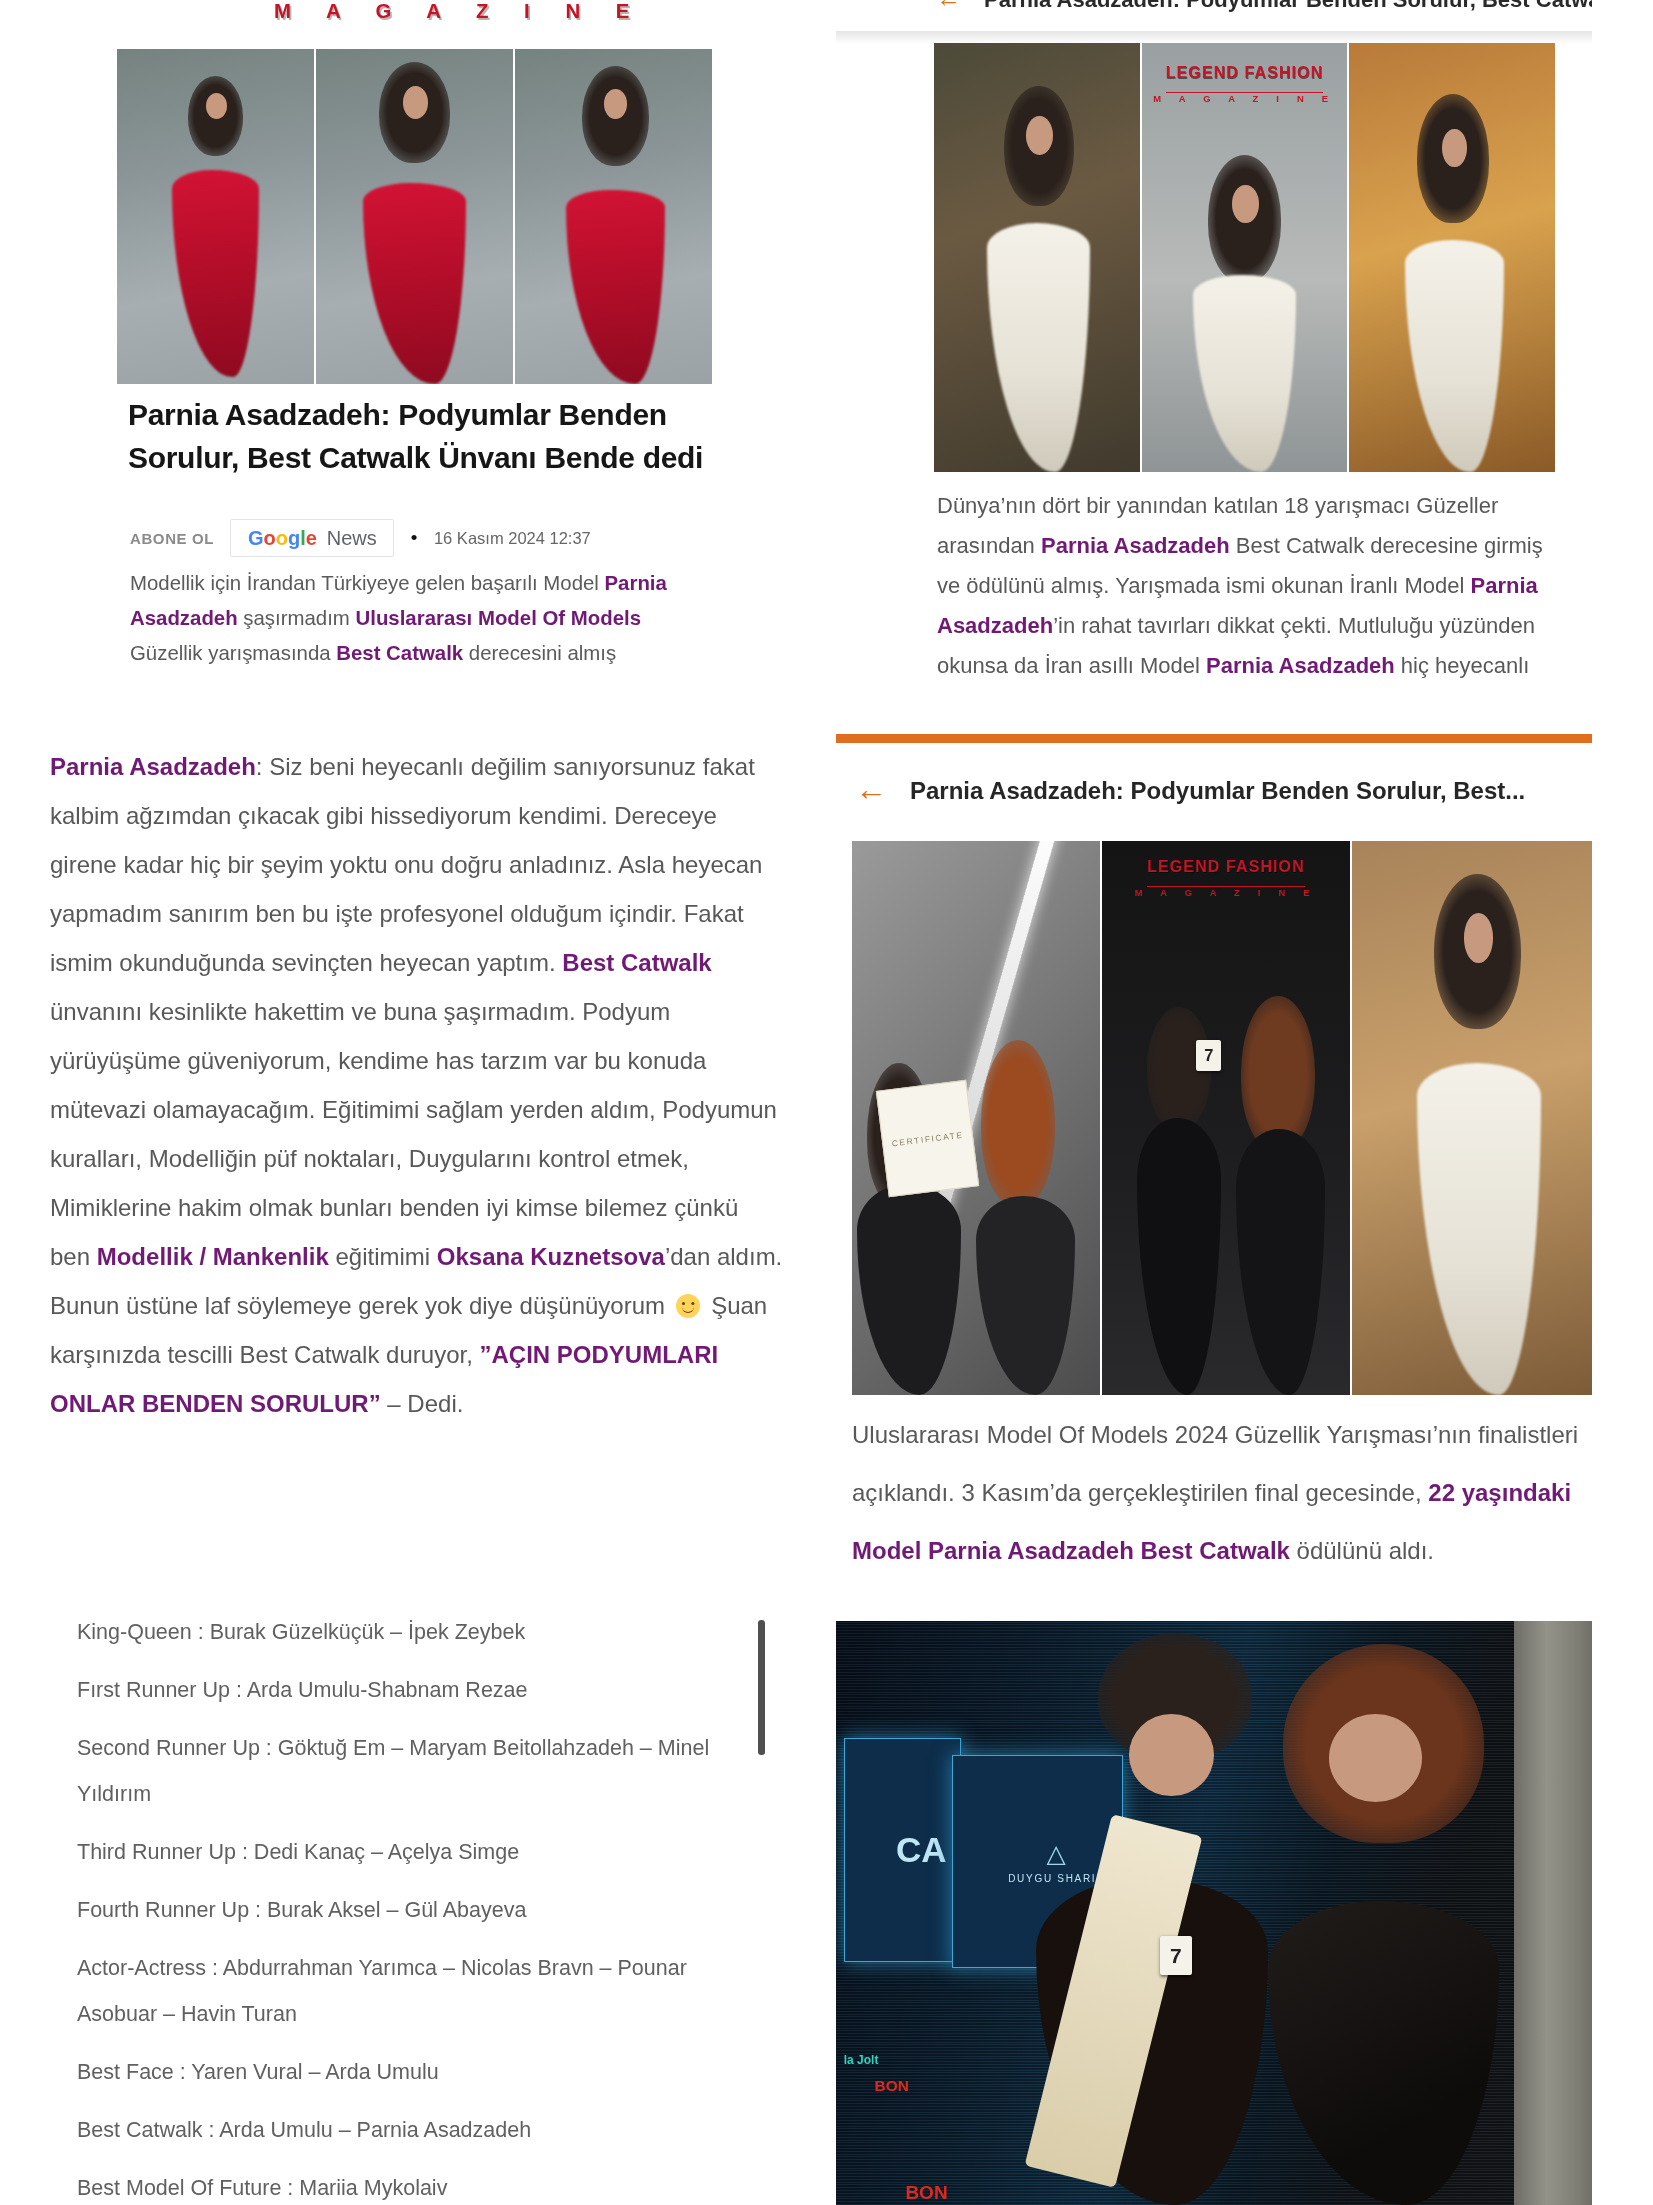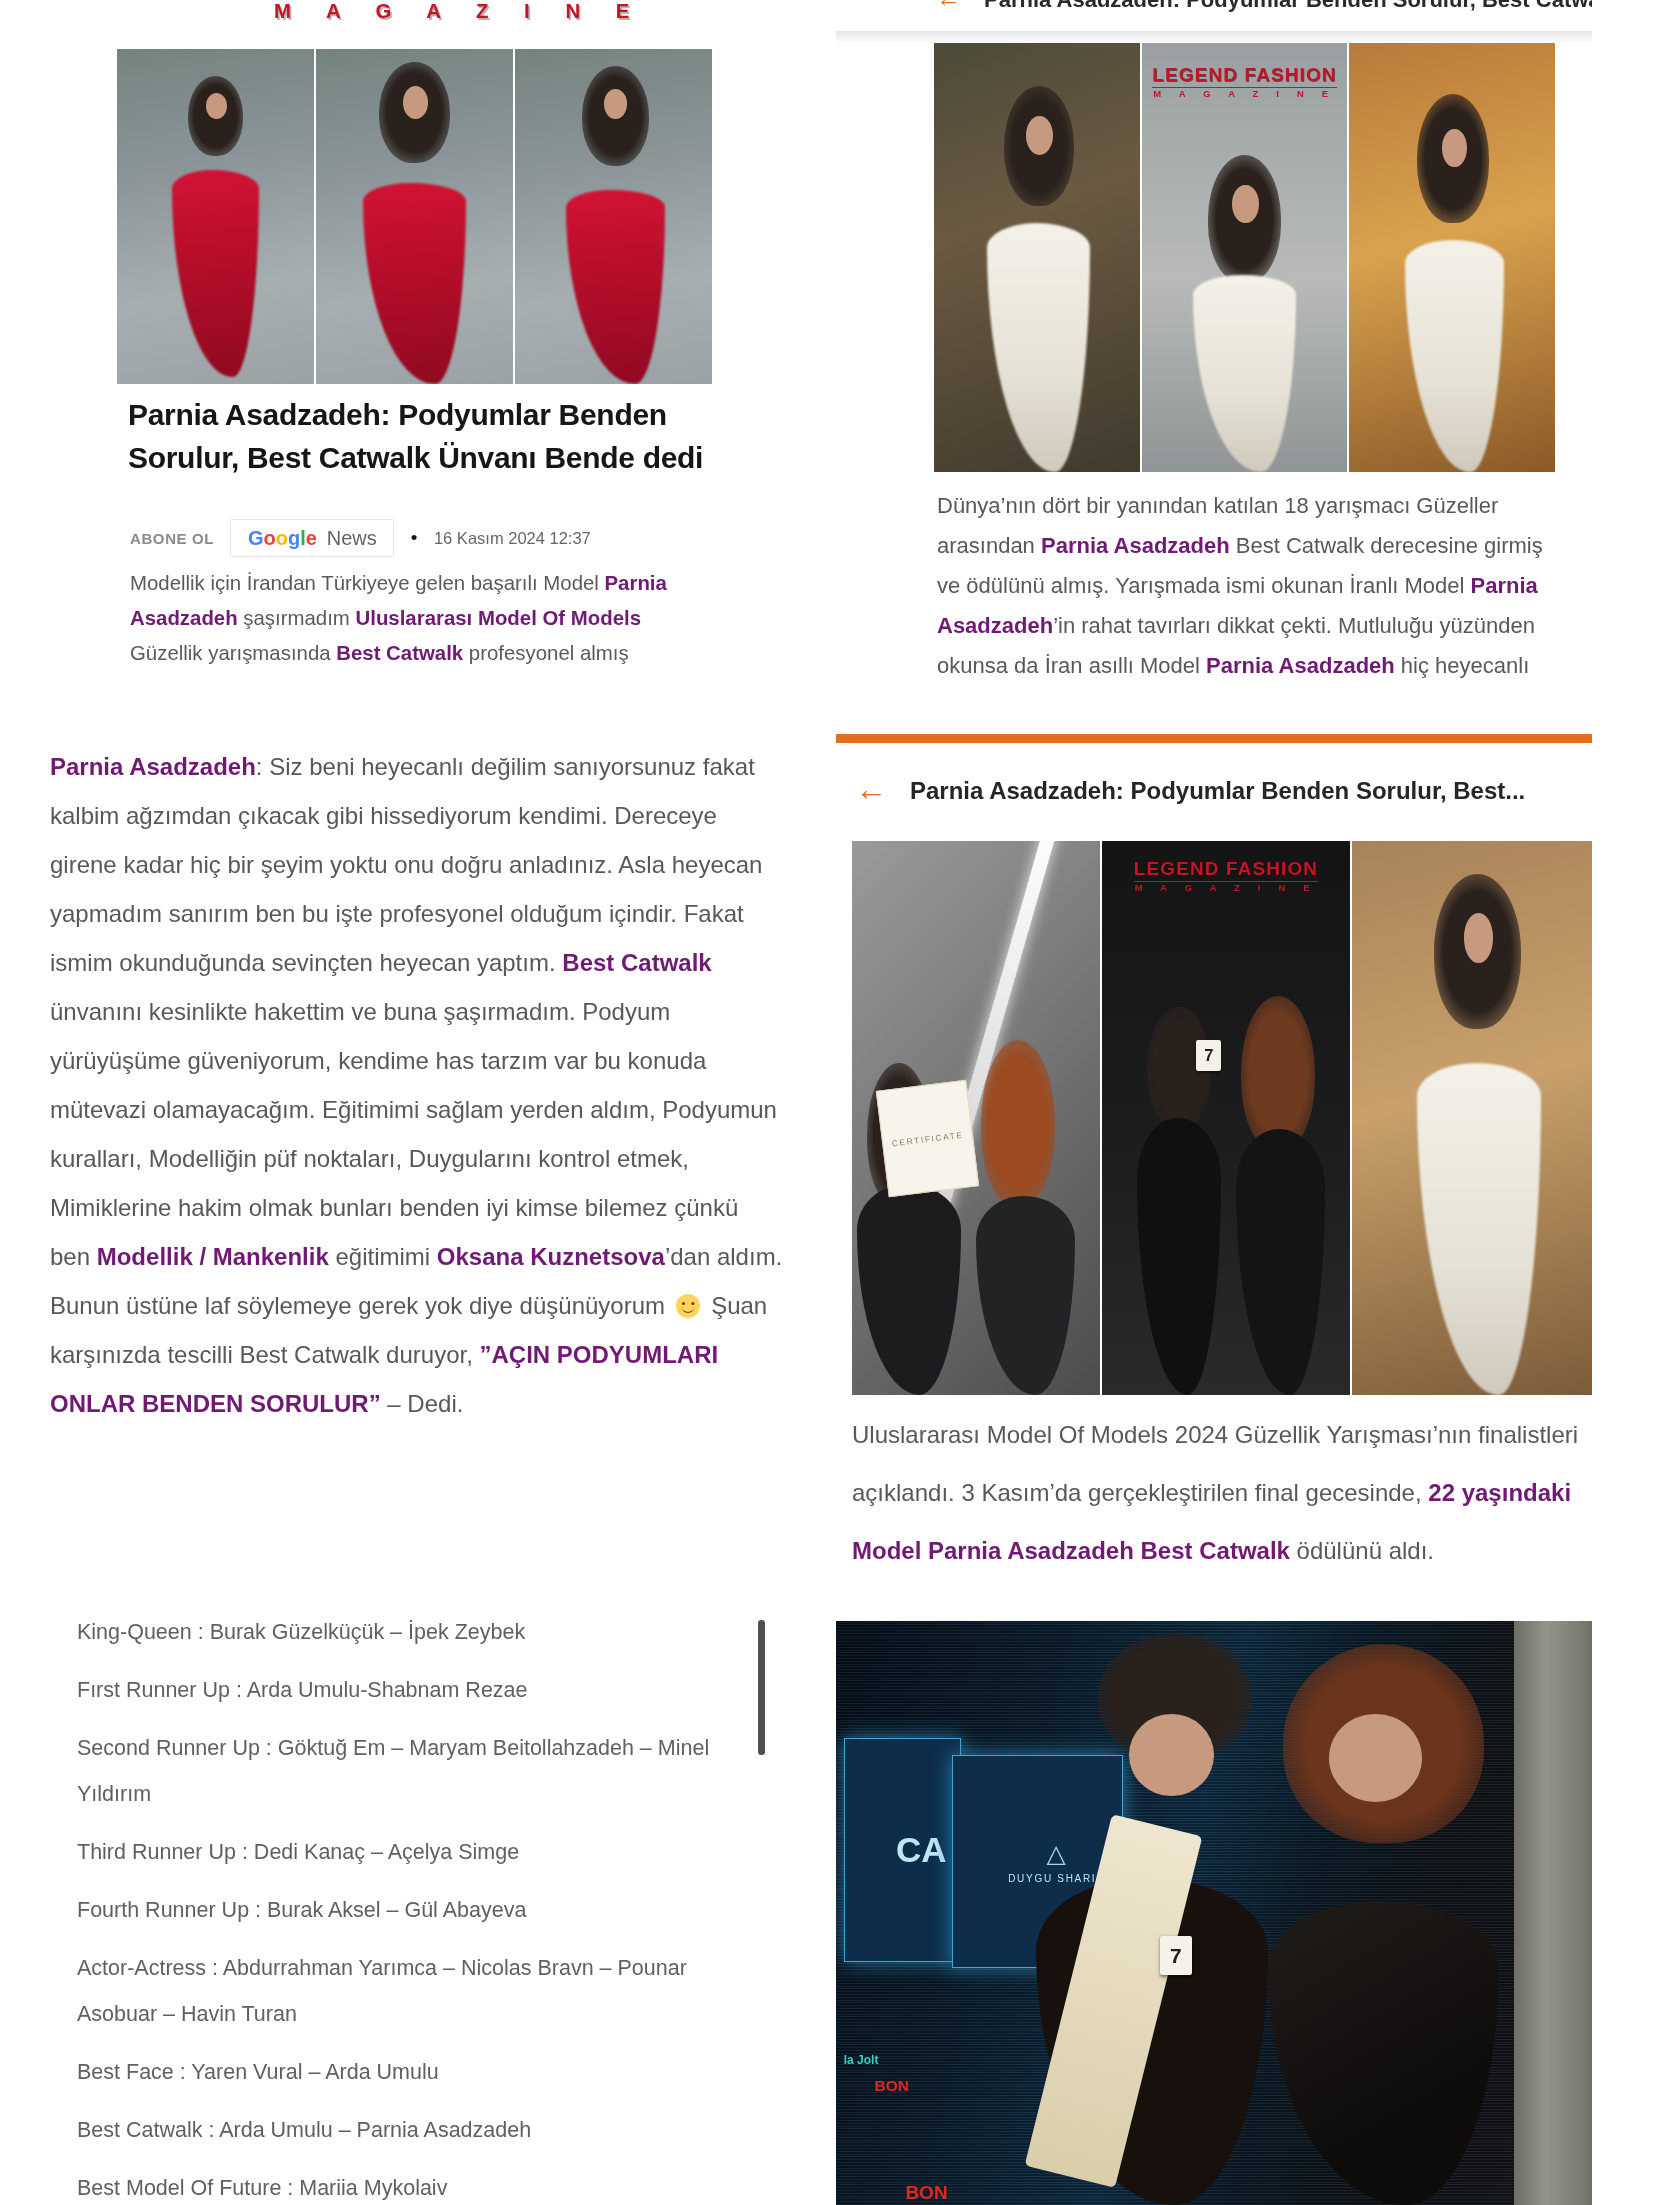--- a/index.html
+++ b/index.html
@@ -41,22 +41,22 @@
   #photo1 .panel{background:linear-gradient(170deg,#75837f 0%,#8b9598 35%,#a6aeb1 70%,#9aa2a5 100%);}
   #photo1 .dress{background:linear-gradient(175deg,#d31335 0%,#b50e2a 45%,#8f0a20 100%);
     border-radius:46% 54% 30% 70%/9% 9% 91% 91%;}
   #photo2{left:934px;top:43px;width:621px;height:429px;}
   #photo2 .panel:nth-child(1){background:linear-gradient(160deg,#4c4a39 0%,#6b5a42 40%,#403a2d 100%);}
   #photo2 .panel:nth-child(2){background:linear-gradient(180deg,#9aa0a2 0%,#b7bab8 55%,#8f9496 100%);}
   #photo2 .panel:nth-child(3){background:linear-gradient(165deg,#b97a3a 0%,#d9a24e 45%,#8a5a28 100%);}
   #photo2 .dress{background:linear-gradient(180deg,#f4f1e9 0%,#e6e2d6 60%,#cfcabb 100%);
     border-radius:48% 52% 34% 66%/10% 10% 90% 90%;}
   .lf-logo{position:absolute;left:0;right:0;text-align:center;color:#c41425;font-weight:800;}
-  .lf-line1{font-size:19px;letter-spacing:1.1px;border-bottom:1.7px solid #c41425;display:inline-block;
-    padding-bottom:1px;text-shadow:0.6px 0.6px 0 rgba(0,0,0,.5);}
+  .lf-line1{font-size:16px;letter-spacing:1.1px;border-bottom:1.7px solid #c41425;display:inline-block;
+    padding-bottom:10px;text-shadow:0.6px 0.6px 0 rgba(0,0,0,.5);}
   .lf-line2{font-size:9.4px;letter-spacing:7.7px;margin-top:3.3px;color:#c41425;}
   #photo3{left:852px;top:841px;width:748px;height:554px;}
   #photo3 .panel:nth-child(1){background:linear-gradient(135deg,#9a9a9a 0%,#7c7c7c 40%,#4c4c4c 100%);}
   #photo3 .panel:nth-child(2){background:linear-gradient(180deg,#141414 0%,#1d1d1f 55%,#2a2a2c 100%);}
   #photo3 .panel:nth-child(3){background:linear-gradient(165deg,#a8835a 0%,#c9a06b 45%,#7c5b38 100%);}
   .lightstrip{position:absolute;left:54%;top:-6%;width:14.3px;height:80%;transform:rotate(16deg);
     background:linear-gradient(#ffffff,#cfcfcf);box-shadow:0 0 14.3px rgba(255,255,255,.8);}
   .certificate{position:absolute;left:12%;top:44%;width:36%;height:19%;background:#f7f4ec;
     transform:rotate(-7deg);border:1.1px solid #ddd6c2;display:flex;align-items:center;justify-content:center;
     font-size:8.3px;letter-spacing:1.7px;color:#8a7f5e;}
@@ -124,21 +124,21 @@
   <div class="abs" id="byline">
     <span id="abone">ABONE OL</span>
     <span id="gnews">
       <span class="gl"><span style="color: rgb(66, 133, 244);">G</span><span style="color: rgb(234, 67, 53);">o</span><span style="color: rgb(251, 188, 5);">o</span><span style="color: rgb(66, 133, 244);">g</span><span style="color: rgb(52, 168, 83);">l</span><span style="color: rgb(234, 67, 53);">e</span></span>
       <span class="news">News</span>
     </span>
     <span id="dot">•</span>
     <span id="date">16 Kasım 2024 12:37</span>
   </div>
 
-  <p class="abs" id="intro" style="margin:0;"><span>Modellik için İrandan Türkiyeye gelen başarılı Model </span><span class="seg-red">Parnia Asadzadeh</span><span> şaşırmadım </span><span class="seg-red">Uluslararası Model Of Models</span><span> Güzellik yarışmasında </span><span class="seg-red">Best Catwalk</span><span> profesyonel almış</span></p>
+  <p class="abs" id="intro" style="margin:0;"><span>Modellik için İrandan Türkiyeye gelen başarılı Model </span><span class="seg-red">Parnia Asadzadeh</span><span> şaşırmadım </span><span class="seg-red">Uluslararası Model Of Models</span><span> Güzellik yarışmasında </span><span class="seg-red">Best Catwalk</span><span> derecesini almış</span></p>
 
   <p class="abs" id="bodytext" style="margin:0;"><span class="seg-red">Parnia Asadzadeh</span><span>: Siz beni heyecanlı değilim sanıyorsunuz fakat kalbim ağzımdan çıkacak gibi hissediyorum kendimi. Dereceye girene kadar hiç bir şeyim yoktu onu doğru anladınız. Asla heyecan yapmadım sanırım ben bu işte profesyonel olduğum içindir. Fakat ismim okunduğunda sevinçten heyecan yaptım. </span><span class="seg-red">Best Catwalk</span><span> ünvanını kesinlikte hakettim ve buna şaşırmadım. Podyum yürüyüşüme güveniyorum, kendime has tarzım var bu konuda mütevazi olamayacağım. Eğitimimi sağlam yerden aldım, Podyumun kuralları, Modelliğin püf noktaları, Duygularını kontrol etmek, Mimiklerine hakim olmak bunları benden iyi kimse bilemez çünkü ben </span><span class="seg-red">Modellik / Mankenlik</span><span> eğitimimi </span><span class="seg-red">Oksana Kuznetsova</span><span>’dan aldım. Bunun üstüne laf söylemeye gerek yok diye düşünüyorum </span><span class="emoji"></span><span> Şuan karşınızda tescilli Best Catwalk duruyor, </span><span class="seg-red">”AÇIN PODYUMLARI ONLAR BENDEN SORULUR”</span><span> – Dedi.</span></p>
 
   <div class="abs" id="awards">
       <div class="item">King-Queen : Burak Güzelküçük – İpek Zeybek</div>
       <div class="item">Fırst Runner Up : Arda Umulu-Shabnam Rezae</div>
       <div class="item">Second Runner Up : Göktuğ Em – Maryam Beitollahzadeh – Minel Yıldırım</div>
       <div class="item">Third Runner Up : Dedi Kanaç – Açelya Simge</div>
       <div class="item">Fourth Runner Up : Burak Aksel – Gül Abayeva</div>
       <div class="item">Actor-Actress : Abdurrahman Yarımca – Nicolas Bravn – Pounar Asobuar – Havin Turan</div>

